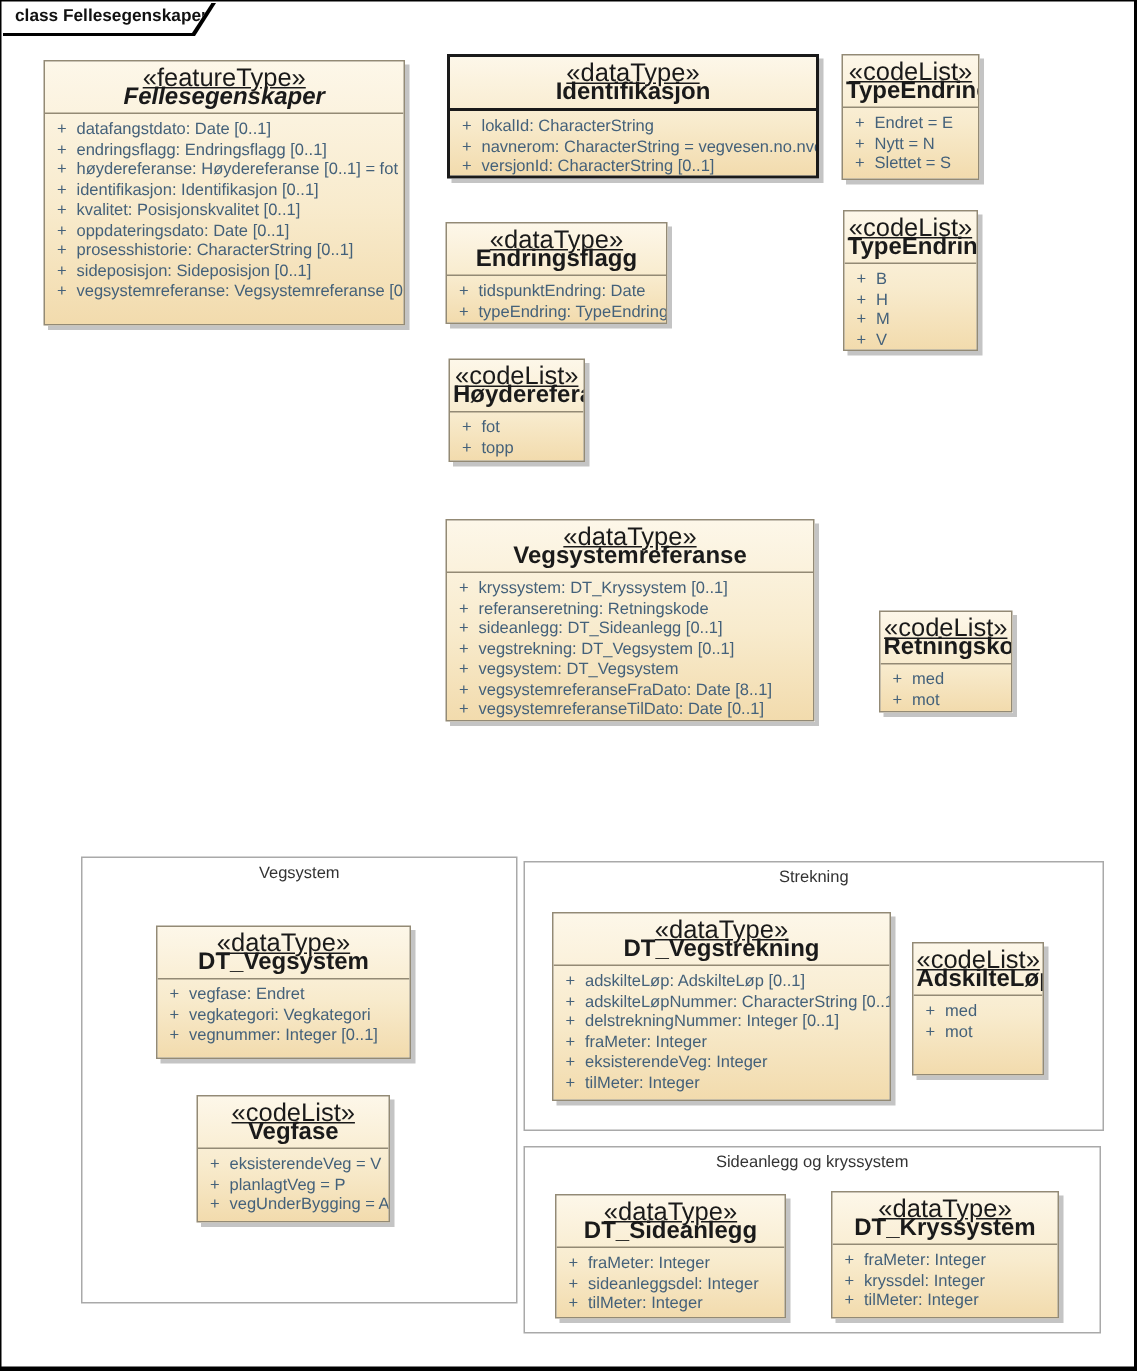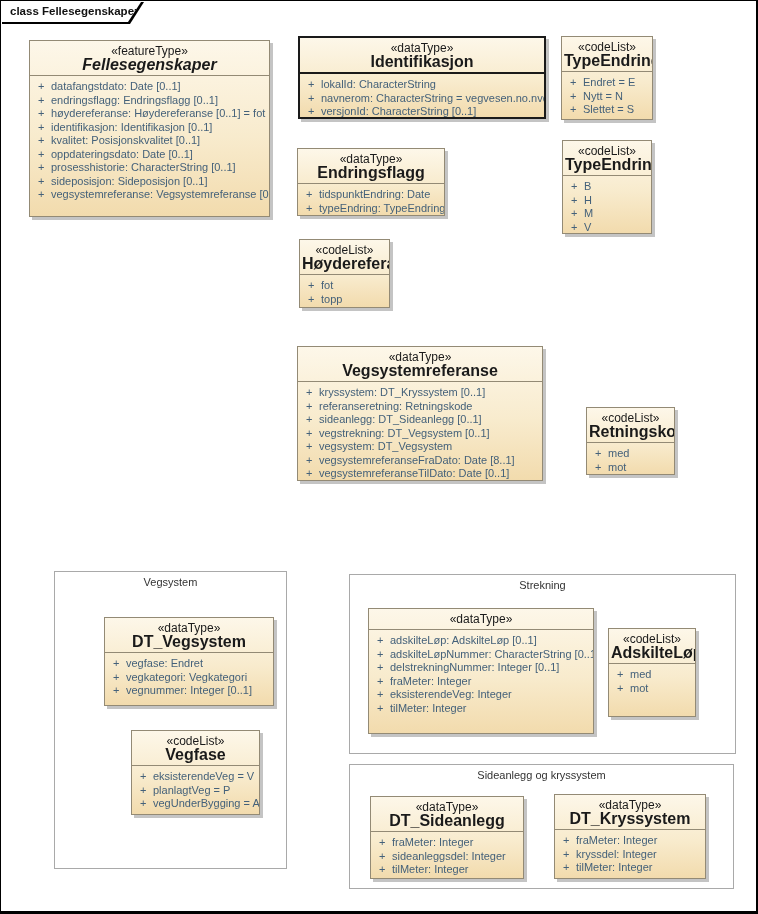--- a/index.html
+++ b/index.html
@@ -28,21 +28,21 @@
   
   .uml-class{
     position:absolute;box-sizing:border-box;
     background:linear-gradient(180deg,#FDF7E9 0%,#F8EBCD 55%,#F2DBAD 100%);
     border:1px solid #938A75;
     box-shadow:3px 3px 0 #C4C4C4;
     overflow:hidden;
   }
   .uml-class.thick{border:2px solid #1A1A1A;}
   .uml-head{padding:4px 2px 3px;text-align:center;color:#1A1A1A;}
-  .uml-stereotype{display:block;font-size:12px;line-height:13px;white-space:nowrap;}
+  .uml-stereotype{display:block;font-size:17px;line-height:13px;white-space:nowrap;text-decoration:underline;}
   .uml-name{display:block;font-size:16px;line-height:14px;font-weight:bold;white-space:nowrap;}
   .uml-name.abstract{font-style:italic;}
   .uml-attrs{border-top:1px solid #938A75;padding:4px 2px 3px 0;}
   .thick .uml-attrs{border-top:2px solid #1A1A1A;}
   .uml-attr{display:flex;font-size:11px;line-height:13.5px;color:#44617A;white-space:nowrap;}
   .uml-attr .plus{flex:0 0 13px;margin-left:8px;text-align:left;}
   
   .group-box{
     position:absolute;box-sizing:border-box;
     border:1px solid #A9A9A9;background:transparent;
@@ -54,21 +54,21 @@
 </head>
 <body>
 
 <div id="frame">
   <div id="frame-tab">
     <div id="frame-tab-inner">
       <span>class Fellesegenskaper</span>
     </div>
   </div>
   <div id="canvas"></div>
-<div class="group-box" style="left: 53px; top: 570px; width: 233px; height: 298px;">
+<div class="group-box" style="left: 53px; top: 570px; width: 291px; height: 298px;">
       <div class="group-label">Vegsystem</div>
     </div>
     <div class="group-box" style="left: 348px; top: 573px; width: 387px; height: 180px;">
       <div class="group-label">Strekning</div>
     </div>
     <div class="group-box" style="left: 348px; top: 763px; width: 385px; height: 125px;">
       <div class="group-label">Sideanlegg og kryssystem</div>
     </div>
     <div class="uml-class" style="left: 28px; top: 39px; width: 241px; height: 177px;">
       <div class="uml-head">
@@ -298,20 +298,21 @@
         </div>
         <div class="uml-attr">
           <span class="plus">+</span>
           <span>vegUnderBygging = A</span>
         </div>
       </div>
     </div>
     <div class="uml-class" style="left: 367px; top: 607px; width: 226px; height: 126px;">
       <div class="uml-head">
         <span class="uml-stereotype">«dataType»</span>
+        <span class="uml-name">DT_Vegstrekning</span>
       </div>
       <div class="uml-attrs">
         <div class="uml-attr">
           <span class="plus">+</span>
           <span>adskilteLøp: AdskilteLøp [0..1]</span>
         </div>
         <div class="uml-attr">
           <span class="plus">+</span>
           <span>adskilteLøpNummer: CharacterString [0..1]</span>
         </div>

